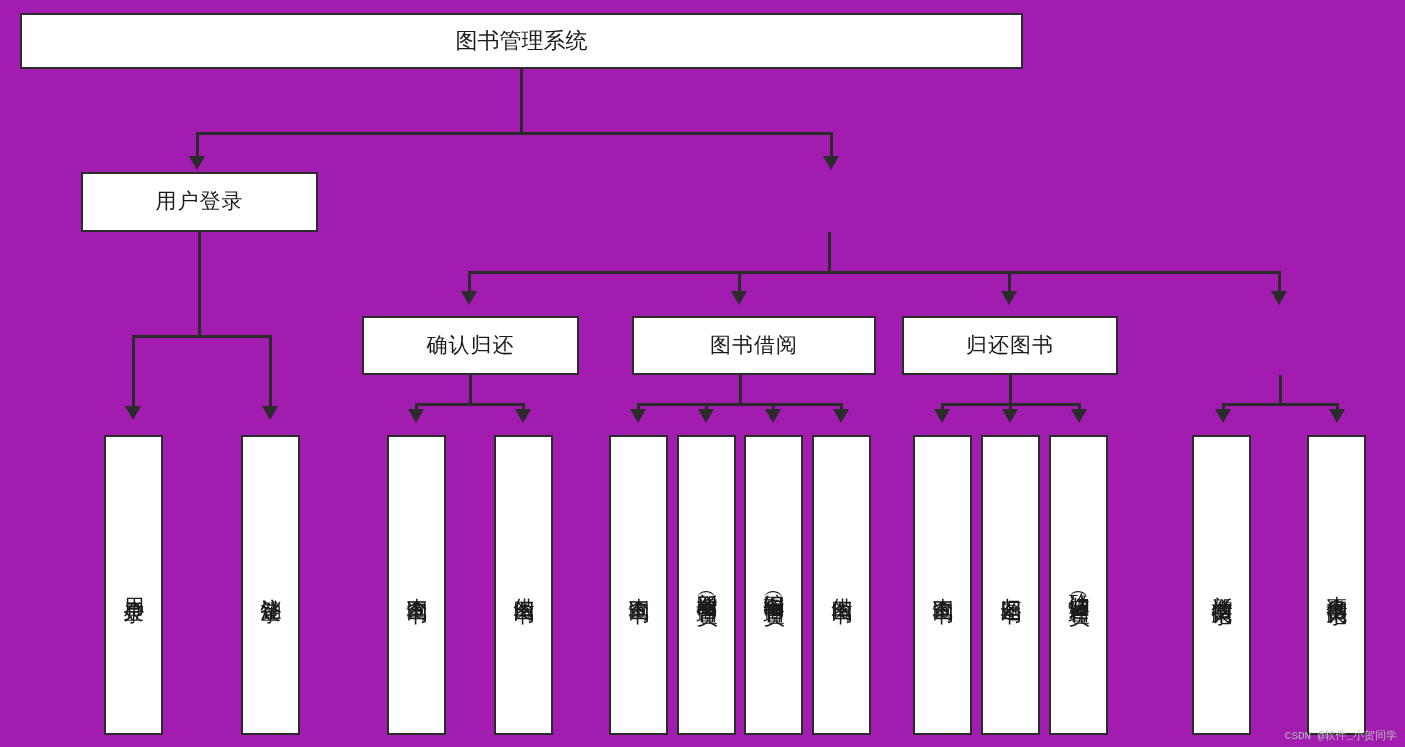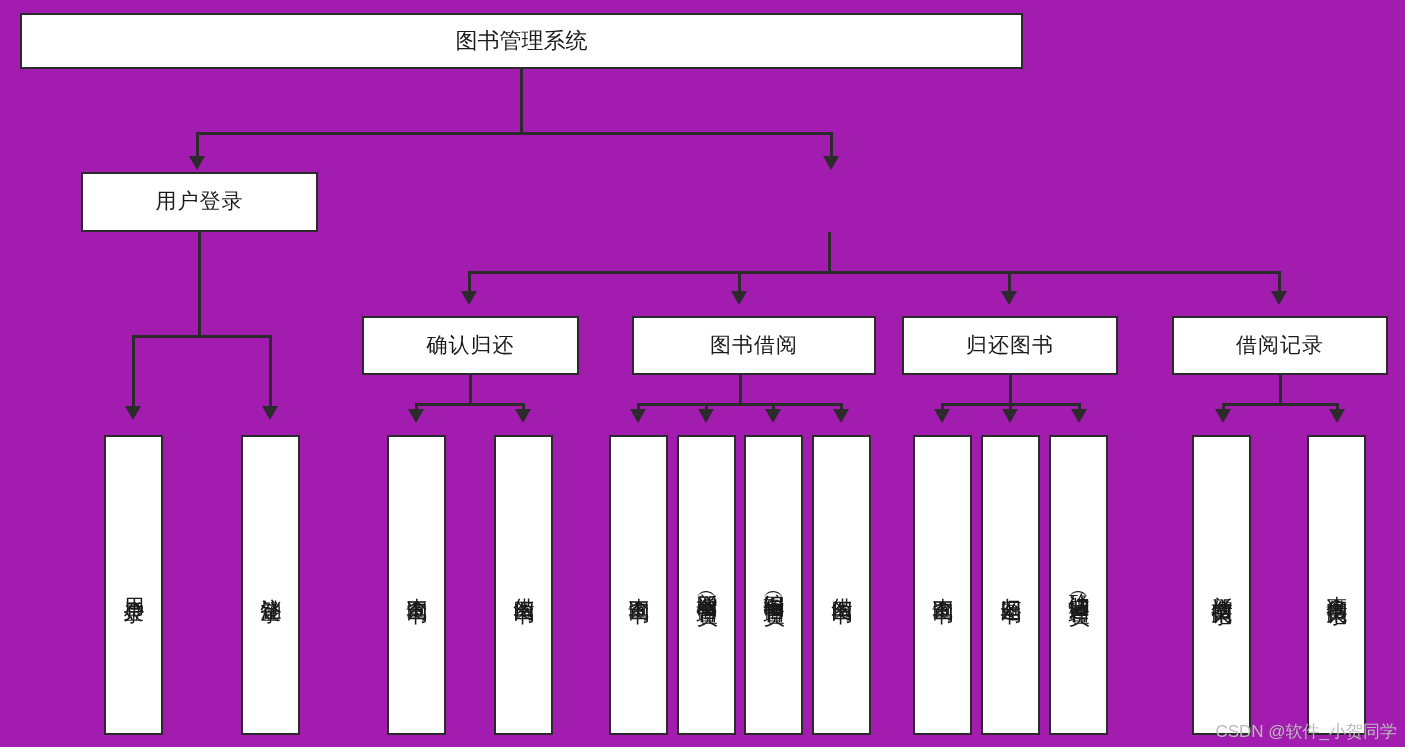--- a/index.html
+++ b/index.html
@@ -66,25 +66,25 @@
     border-left: 8px solid transparent;
     border-right: 8px solid transparent;
     border-top: 14px solid #2b2b2b;
     z-index: 2;
   }
   
   #watermark {
     position: absolute;
     right: 8px;
     bottom: 4px;
-    font-size: 17px;
+    font-size: 11px;
     color: #b9b9b9;
     white-space: nowrap;
     z-index: 6;
-    font-family: Liberation Sans, sans-serif;
+    font-family: Liberation Mono, monospace;
     margin-left: 14px;
   }
 </style>
 </head>
 <body>
 
 <div id="canvas">
 
   <div class="node root" style="left:20px; top:13px; width:1003px; height:56px;">
     <span>图书管理系统</span>
@@ -128,23 +128,20 @@
   <div class="arrow" style="left:1271px; top:291px;"></div>
 
   <div class="node h" style="left:362px; top:316px; width:217px; height:59px;">
     <span>确认归还</span>
   </div>
   <div class="node h" style="left:632px; top:316px; width:244px; height:59px;">
     <span>图书借阅</span>
   </div>
   <div class="node h" style="left:902px; top:316px; width:216px; height:59px;">
     <span>归还图书</span>
-  </div>
-  <div class="node h" style="left:1172px; top:316px; width:216px; height:59px;">
-    <span>借阅记录</span>
   </div>
 
   <div class="lineV" style="left:469px; top:375px; height:30px;"></div>
   <div class="lineH" style="left:415px; top:403px; width:110px;"></div>
   <div class="lineV" style="left:415px; top:403px; height:10px;"></div>
   <div class="arrow" style="left:408px; top:409px;"></div>
   <div class="lineV" style="left:522px; top:403px; height:10px;"></div>
   <div class="arrow" style="left:515px; top:409px;"></div>
 
   <div class="lineV" style="left:739px; top:375px; height:30px;"></div>

